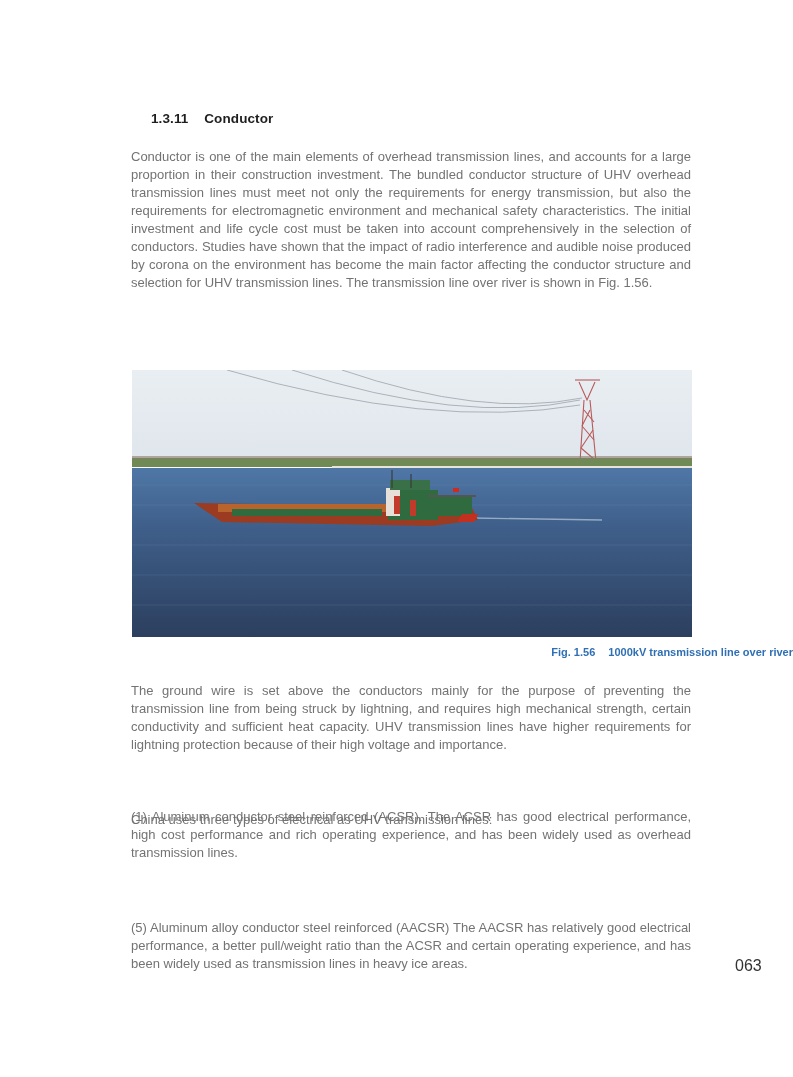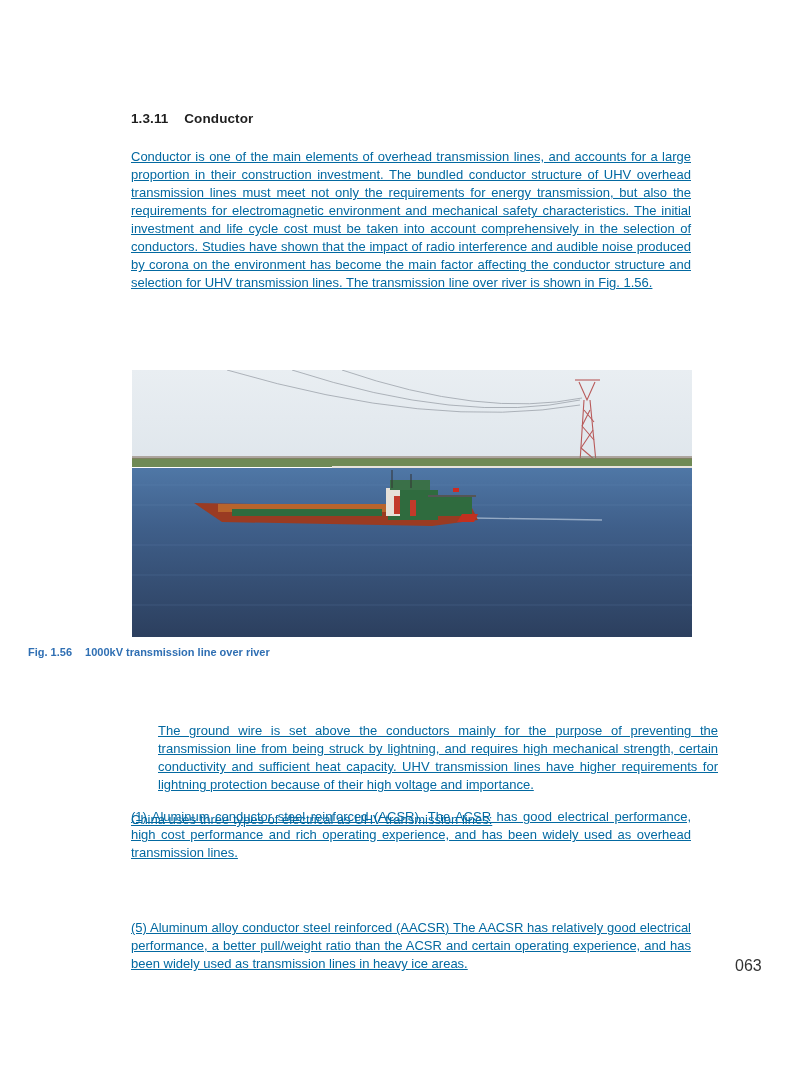--- a/index.html
+++ b/index.html
@@ -17,53 +17,52 @@
     }
     .heading {
       position: absolute;
       left: 131px;
       top: 111px;
       font-size: 13.5px;
       font-weight: bold;
       color: #1e1e1e;
       letter-spacing: 0.1px;
     }
-    .heading .num { margin-right: 12px; }
+    .heading .num { margin-right: 12px; margin-left: 20px; }
     .para {
       position: absolute;
       left: 131px;
       width: 560px;
       font-size: 13px;
       line-height: 18px;
       text-align: justify;
       margin: 0;
-      color: #0369a1;
-      text-decoration: underline;
+      color: #737373;
     }
     #p1 { top: 148px; }
-    #p2 { top: 722px; margin-left: 27px; }
+    #p2 { top: 682px; }
     #p3 { top: 811px; }
     #p4 { top: 808px; }
     #p5 { top: 919px; }
 
     .figure {
       position: absolute;
       left: 132px;
       top: 370px;
       width: 560px;
       height: 267px;
       overflow: hidden;
     }
     .figure svg { display: block; }
     .caption {
       position: absolute;
       left: 0;
       width: 793px;
       top: 646px;
-      text-align: left;
+      text-align: right;
       font-size: 11px;
       font-weight: bold;
       color: #2f6fb3;
       padding-left: 28px;
       box-sizing: border-box;
     }
     .caption .fig-num { margin-right: 10px; }
     .page-number {
       position: absolute;
       left: 735px;

